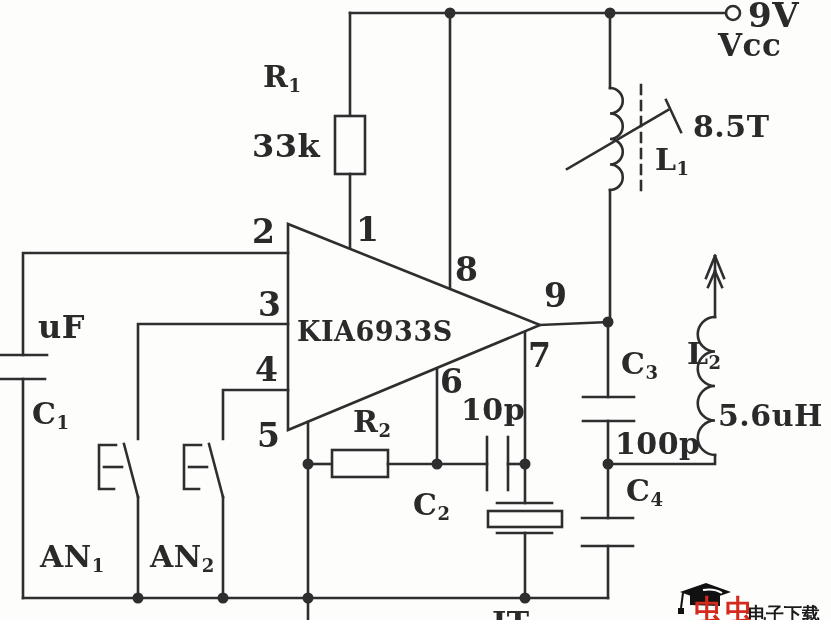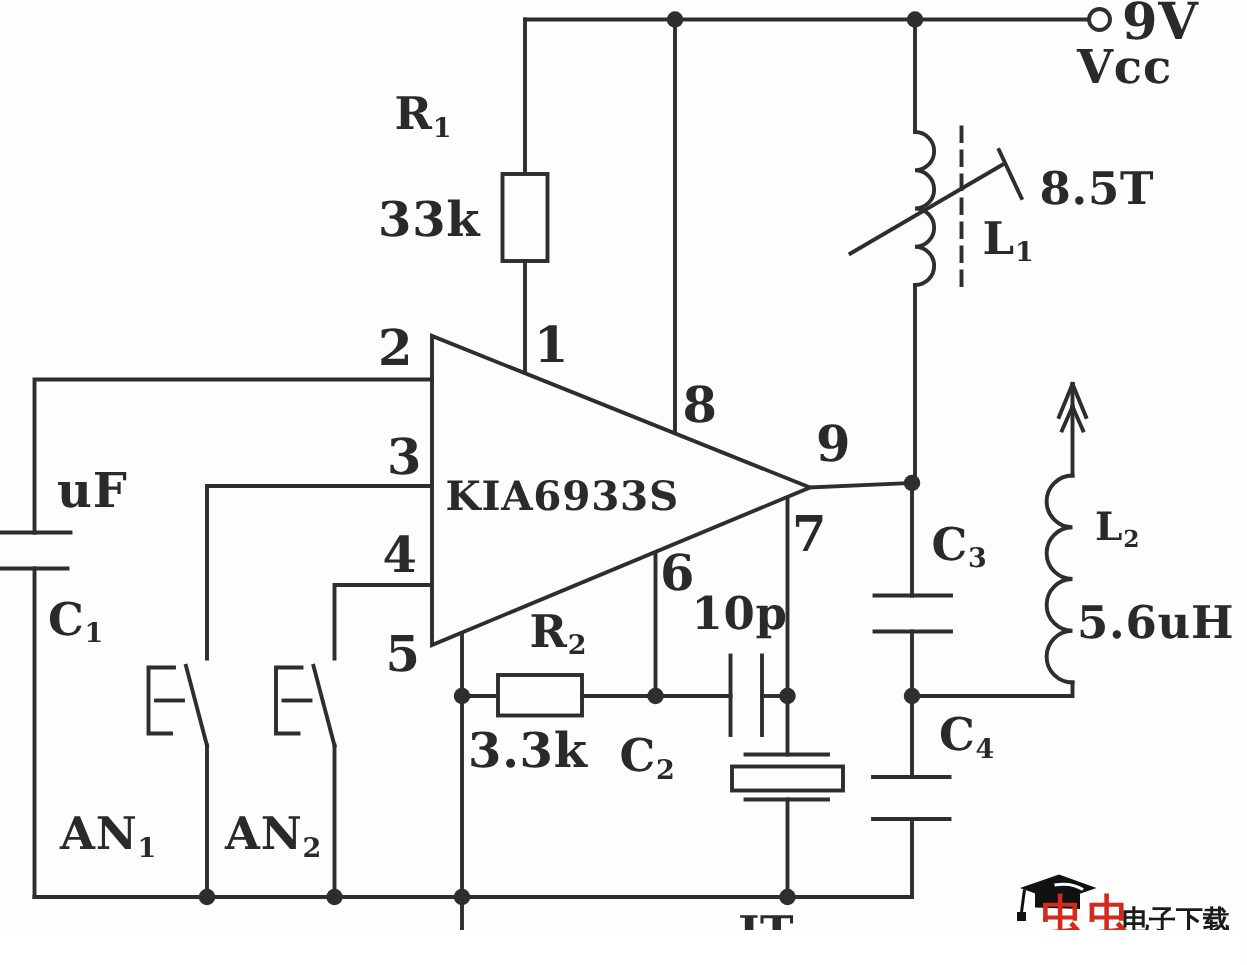--- a/index.html
+++ b/index.html
@@ -197,34 +197,34 @@
   <div class="lbl" style="left:528px;top:339px;font-size:33px;"><span>7</span></div>
   <div class="lbl" style="left:455px;top:253px;font-size:33px;"><span>8</span></div>
   <div class="lbl" style="left:544px;top:279px;font-size:33px;"><span>9</span></div>
 
   <div class="lbl" style="left:297px;top:318px;font-size:27px;"><span>KIA6933S</span></div>
 
   <div class="lbl" style="left:38px;top:311px;font-size:32px;"><span>uF</span></div>
   <div class="lbl" style="left:32px;top:399px;font-size:30px;"><span>C</span><sub>1</sub></div>
 
   <div class="lbl" style="left:353px;top:407px;font-size:30px;"><span>R</span><sub>2</sub></div>
-  <div class="lbl" style="left:312px;top:484px;font-size:32px;"><span>3.3k</span></div>
 
   <div class="lbl" style="left:461px;top:395px;font-size:30px;"><span>10p</span></div>
   <div class="lbl" style="left:413px;top:490px;font-size:30px;"><span>C</span><sub>2</sub></div>
 
   <div class="lbl" style="left:40px;top:542px;font-size:30px;text-align:center;"><span>AN</span><sub>1</sub></div>
   <div class="lbl" style="left:150px;top:542px;font-size:30px;"><span>AN</span><sub>2</sub></div>
 
   <div class="lbl" style="left:492px;top:608px;font-size:30px;"><span>JT</span></div>
 
   <div class="lbl" style="left:621px;top:349px;font-size:30px;"><span>C</span><sub>3</sub></div>
+  <div class="lbl" style="left:615px;top:429px;font-size:30px;"><span>100p</span></div>
   <div class="lbl" style="left:626px;top:476px;font-size:30px;"><span>C</span><sub>4</sub></div>
 
-  <div class="lbl" style="left:730px;top:339px;font-size:26px;"><span>L</span><sub>2</sub></div>
+  <div class="lbl" style="left:687px;top:339px;font-size:30px;"><span>L</span><sub>2</sub></div>
   <div class="lbl" style="left:718px;top:401px;font-size:30px;"><span>5.6uH</span></div>
 
   <div class="wm">
     <svg width="56" height="42" style="left:0;top:0;">
       <polygon points="30,3 55,12 29,21 4,12" fill="#111"></polygon>
       <polygon points="14,15 44,16 44,26 14,25" fill="#111"></polygon>
       <path d="M27,10 Q38,8 46,13" stroke="#fff" stroke-width="2" fill="none"></path>
       <path d="M7,13 L5,28" stroke="#111" stroke-width="2" fill="none"></path>
       <rect x="2" y="28" width="6" height="6" fill="#111"></rect>
     </svg>

